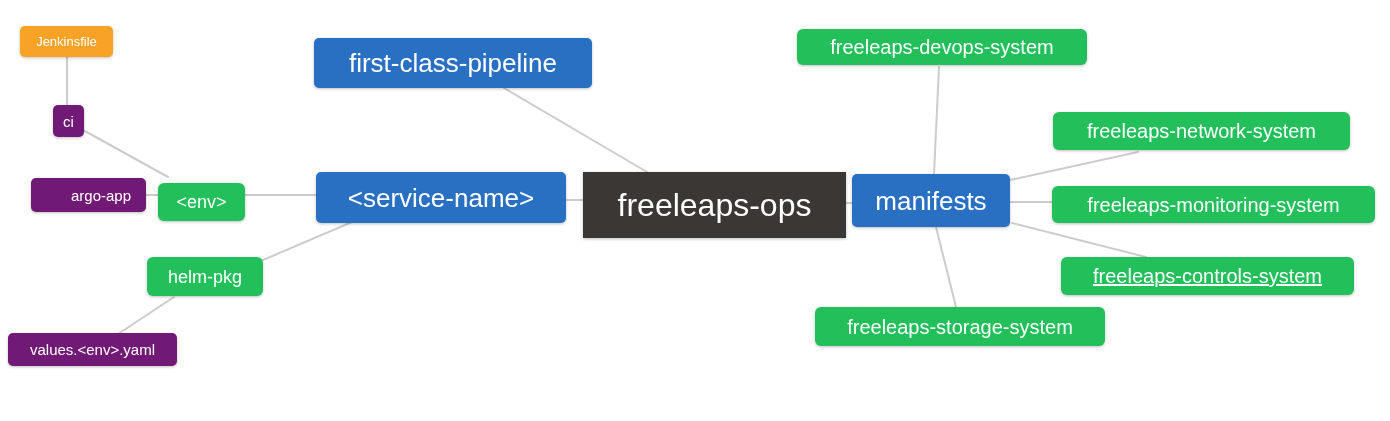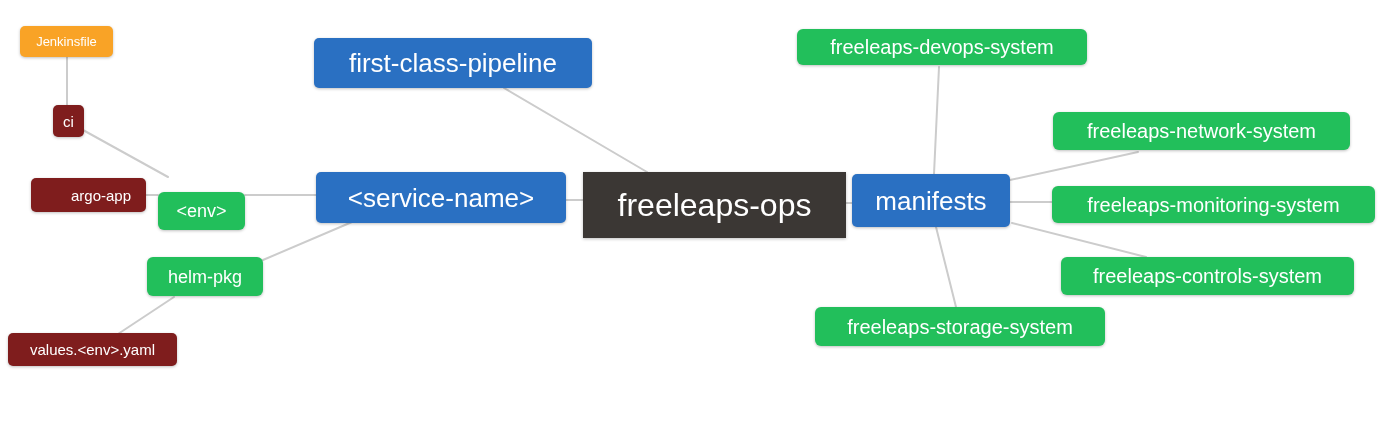--- a/index.html
+++ b/index.html
@@ -18,37 +18,37 @@
     color:#ffffff;
     border-radius:5px;
     box-shadow:0 1px 3px rgba(0,0,0,0.25);
     white-space:nowrap;
     cursor:default;
     line-height:1;
   }
   .c-root   { background:#3B3734; }
   .c-blue   { background:#2A70C2; }
   .c-green  { background:#22BF5B;border-radius:6px; }
-  .c-red    { background:#7f1d1d; }
+  .c-red    { background:#701a75; }
   .c-orange { background:#F9A326; }
 
   #n-jenkinsfile          { left:20px;   top:26px;  width:93px;  height:31px; font-size:13px; }
   #n-ci                   { left:53px;   top:105px; width:31px;  height:32px; font-size:15px; }
   #n-argo-app             { left:31px;   top:178px; width:90px;  height:34px; font-size:15px;padding-left:25px; }
-  #n-env                  { left:158px;  top:192px; width:87px;  height:38px; font-size:18px; }
+  #n-env                  { left:158px;  top:183px; width:87px;  height:38px; font-size:18px; }
   #n-first-class-pipeline { left:314px;  top:38px;  width:278px; height:50px; font-size:26px; }
   #n-service-name         { left:316px;  top:172px; width:250px; height:51px; font-size:26px; }
   #n-helm-pkg             { left:147px;  top:257px; width:116px; height:39px; font-size:18px; }
   #n-values-env-yaml      { left:8px;    top:333px; width:169px; height:33px; font-size:15px; }
   #n-freeleaps-ops        { left:583px;  top:172px; width:263px; height:66px; font-size:32px; border-radius:0; }
   #n-manifests            { left:852px;  top:174px; width:158px; height:53px; font-size:26px; }
   #n-devops-system        { left:797px;  top:29px;  width:290px; height:36px; font-size:20px; }
   #n-network-system       { left:1053px; top:112px; width:297px; height:38px; font-size:20px; }
   #n-monitoring-system    { left:1052px; top:186px; width:323px; height:37px; font-size:20px; }
-  #n-controls-system      { left:1061px; top:257px; width:293px; height:38px; font-size:20px; }
+  #n-controls-system      { left:1061px; top:257px; width:293px; height:38px; font-size:20px;text-decoration:underline; }
   #n-storage-system       { left:815px;  top:307px; width:290px; height:39px; font-size:20px; }
 </style>
 </head>
 <body>
 
 <div id="canvas">
 
   <svg id="edge-layer" width="1390" height="421" viewBox="0 0 1390 421" xmlns="http://www.w3.org/2000/svg">
     <line x1="67" y1="57" x2="67" y2="105"></line>
     <line x1="83" y1="130" x2="168" y2="177"></line>

